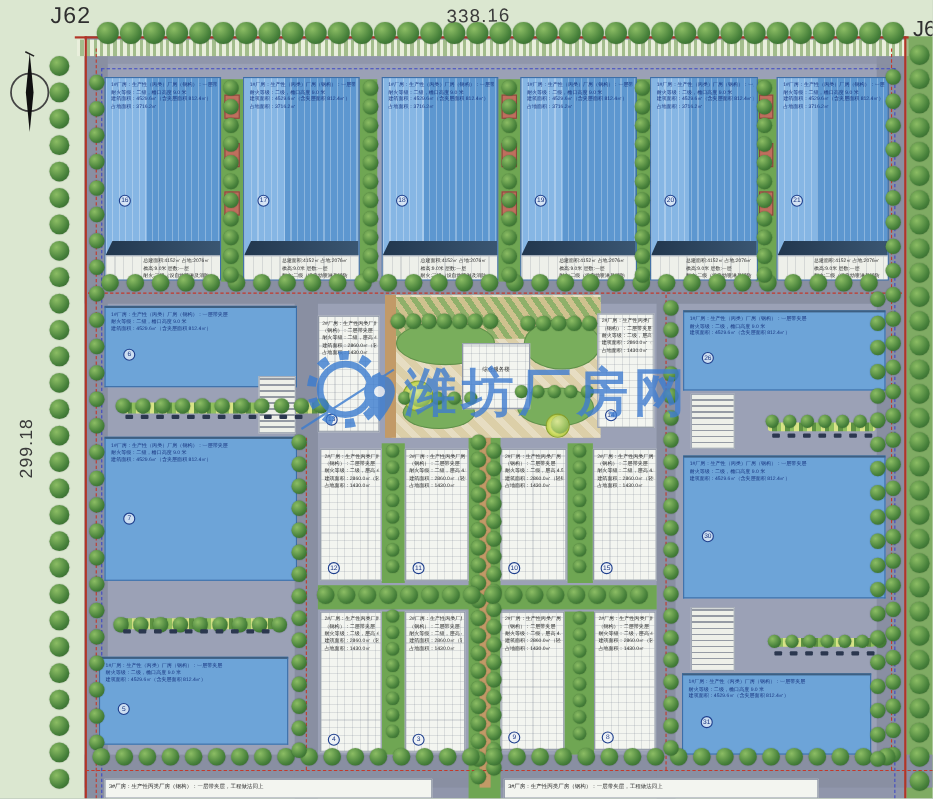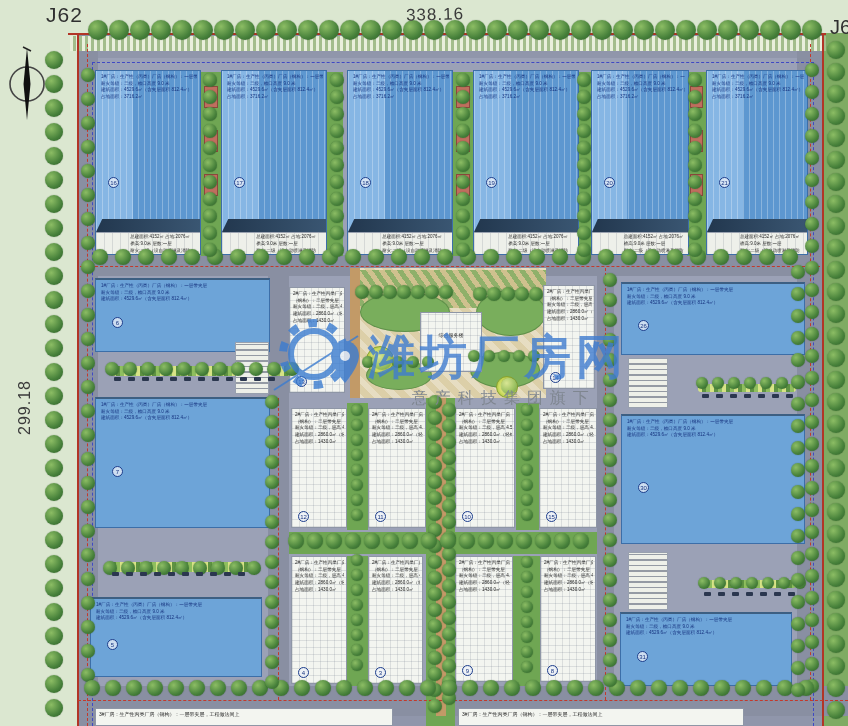--- a/index.html
+++ b/index.html
@@ -887,15 +887,14 @@
 
   <div id="watermark">
     <svg id="wm-logo" width="96" height="86" viewBox="0 0 96 86">
       <circle cx="44" cy="38" r="23" fill="none" stroke="#3b7cd0" stroke-width="6"></circle>
       <circle cx="44" cy="38" r="31" fill="none" stroke="#3b7cd0" stroke-width="8" stroke-dasharray="9 11"></circle>
       <path d="M61 40 c0-9 7-15 14-15 c8 0 14 6 14 15 c0 11 -14 27 -14 27 c0 0 -14 -16 -14 -27 z" fill="#3b7cd0"></path>
       <circle cx="75" cy="40" r="5" fill="#e8eef6"></circle>
       <line x1="4" y1="74" x2="88" y2="20" stroke="#3b7cd0" stroke-width="2"></line>
     </svg>
     <div id="wm-title">潍坊厂房网</div>
-    <div id="wm-sub">-  意产科技集团旗下</div>
   </div>
 </div>
 
 </body></html>

